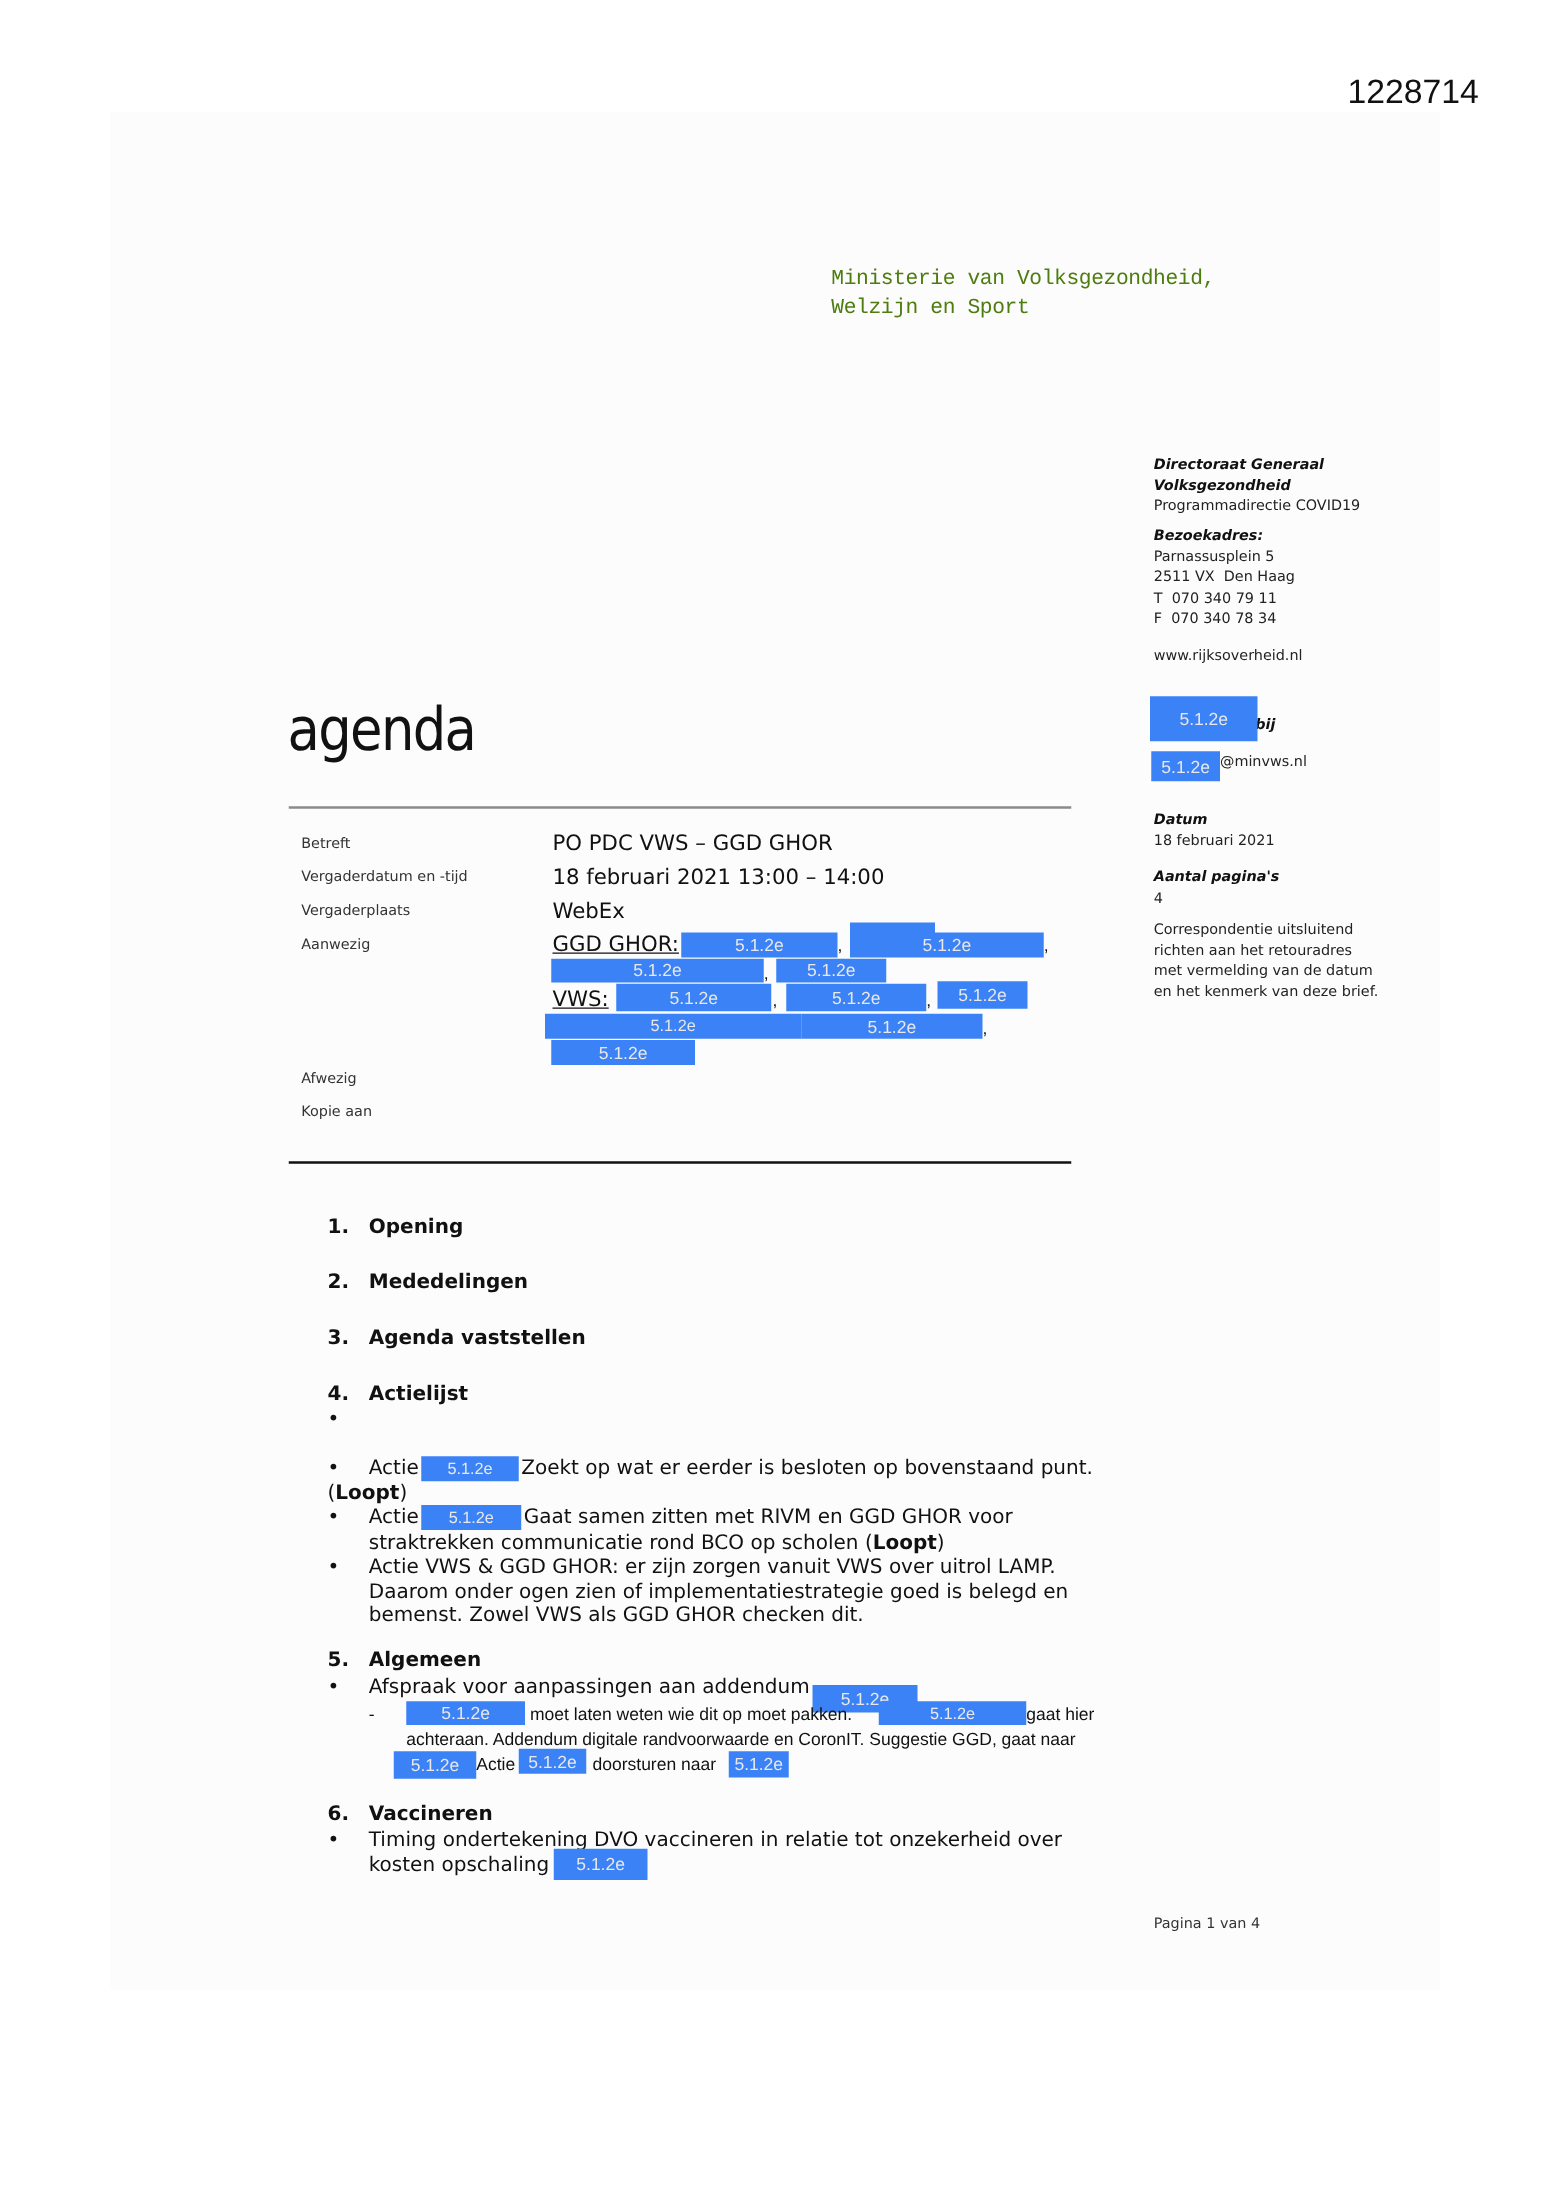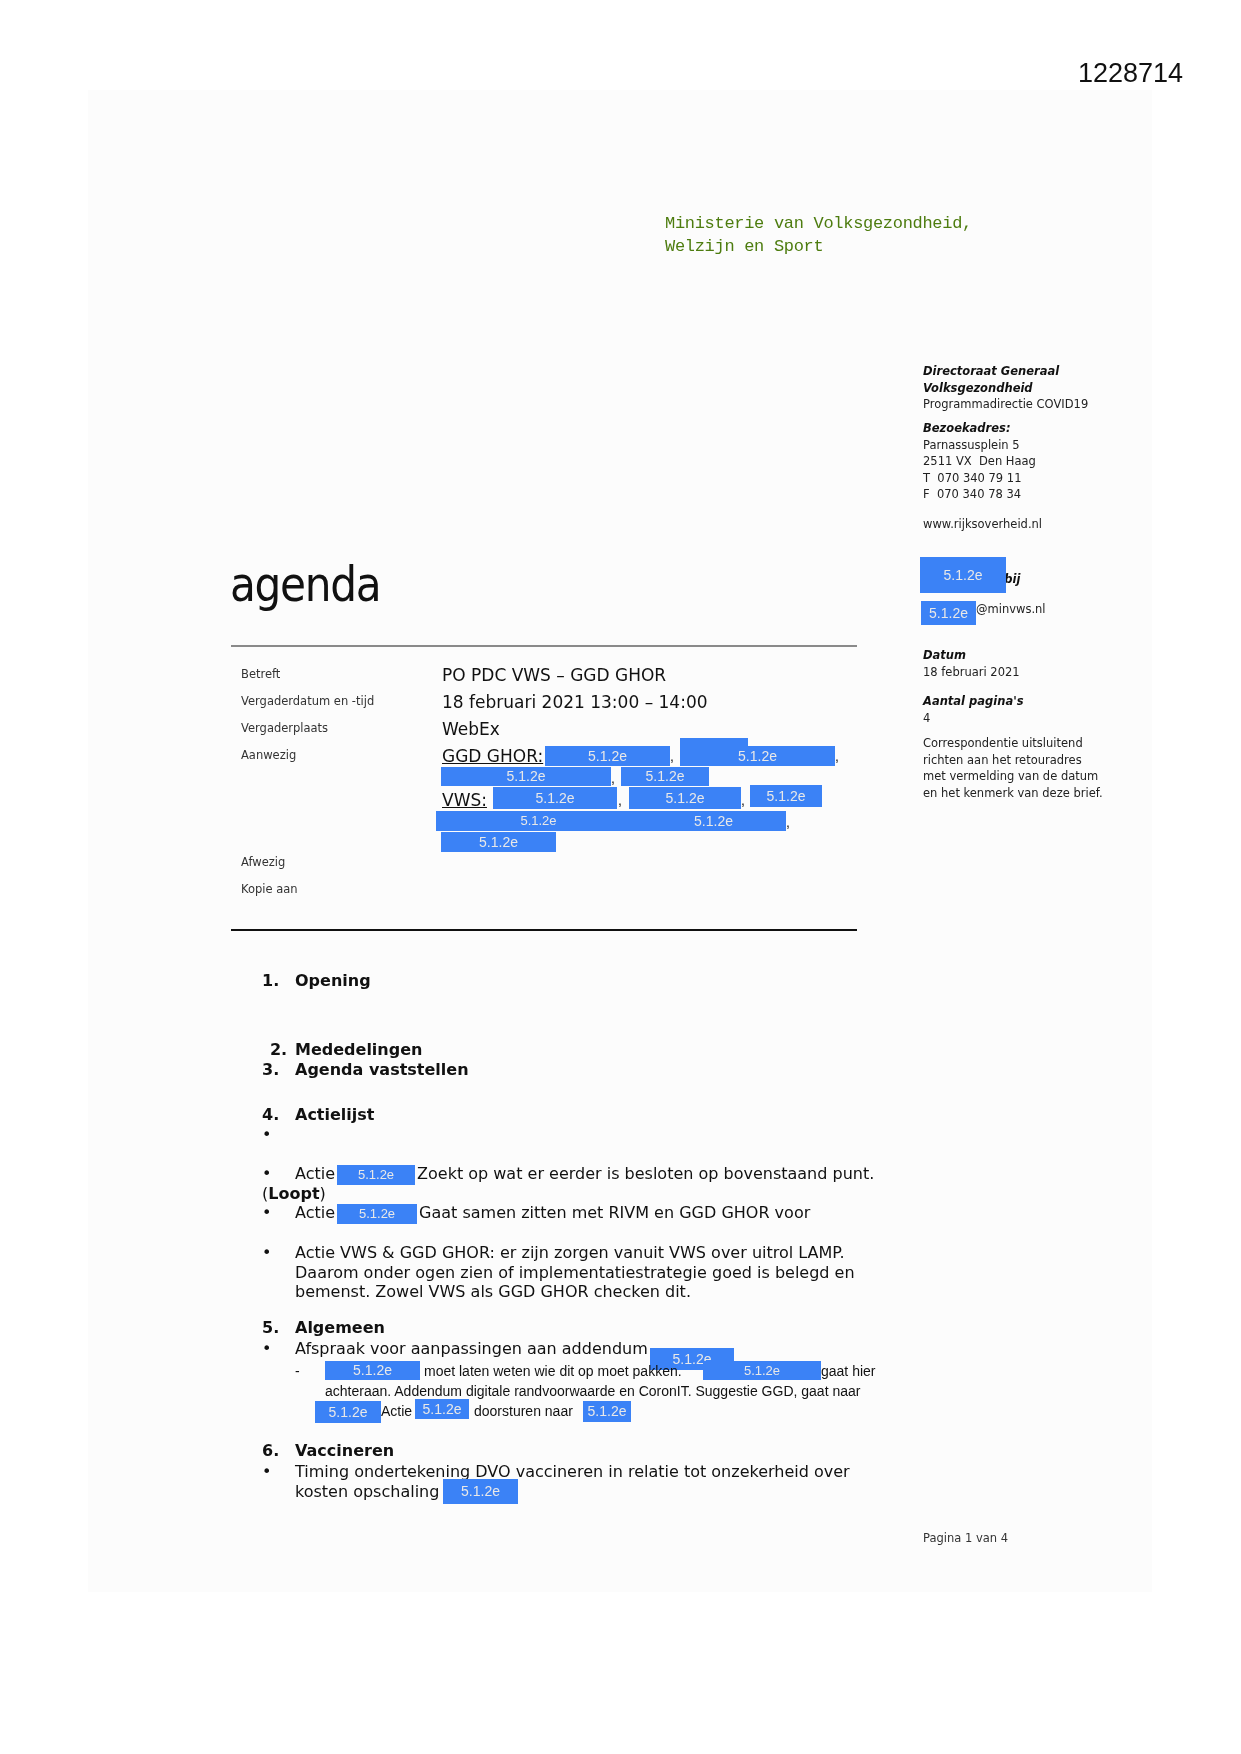--- a/index.html
+++ b/index.html
@@ -109,21 +109,21 @@
 <div class="abs redact" style="left:441px;top:832px;width:115px;height:20px;line-height:20px;font-size:14px;">5.1.2e</div>
 
 <div class="abs meta-label" style="top:855px;">Afwezig</div>
 <div class="abs meta-label" style="top:882px;">Kopie aan</div>
 
 <div class="abs hr bot"></div>
 
 <div class="abs agenda" style="top:971px;">
   <span class="num">1.</span><span>Opening</span>
 </div>
-<div class="abs agenda" style="top:1040px;text-align:center;">
+<div class="abs agenda" style="top:1015px;">
   <span class="num">2.</span><span>Mededelingen</span>
 </div>
 <div class="abs agenda" style="top:1060px;">
   <span class="num">3.</span><span>Agenda vaststellen</span>
 </div>
 <div class="abs agenda" style="top:1105px;">
   <span class="num">4.</span><span>Actielijst</span>
 </div>
 
 <div class="abs bul" style="top:1125px;">
@@ -137,20 +137,21 @@
     <div><span>Actie</span><span class="redact" style="width:78px;height:20px;line-height:20px;font-size:13px;margin:0 2px 0 2px;">5.1.2e</span><span>Zoekt op wat er eerder is besloten op bovenstaand punt.</span></div>
   </div>
 </div>
 <div class="abs bul" style="top:1184px;left:262px;">
   <span>(</span><b>Loopt</b><span>)</span>
 </div>
 <div class="abs bul" style="top:1203px;">
   <span class="dot">•</span>
   <div class="txt">
     <div><span>Actie</span><span class="redact" style="width:80px;height:20px;line-height:20px;font-size:13px;margin:0 2px 0 2px;">5.1.2e</span><span>Gaat samen zitten met RIVM en GGD GHOR voor</span></div>
+    <div><span>straktrekken communicatie rond BCO op scholen (</span><b>Loopt</b><span>)</span></div>
   </div>
 </div>
 <div class="abs bul" style="top:1243px;">
   <span class="dot">•</span>
   <div class="txt">
     <div>Actie VWS &amp; GGD GHOR: er zijn zorgen vanuit VWS over uitrol LAMP.</div>
     <div>Daarom onder ogen zien of implementatiestrategie goed is belegd en</div>
     <div>bemenst. Zowel VWS als GGD GHOR checken dit.</div>
   </div>
 </div>

